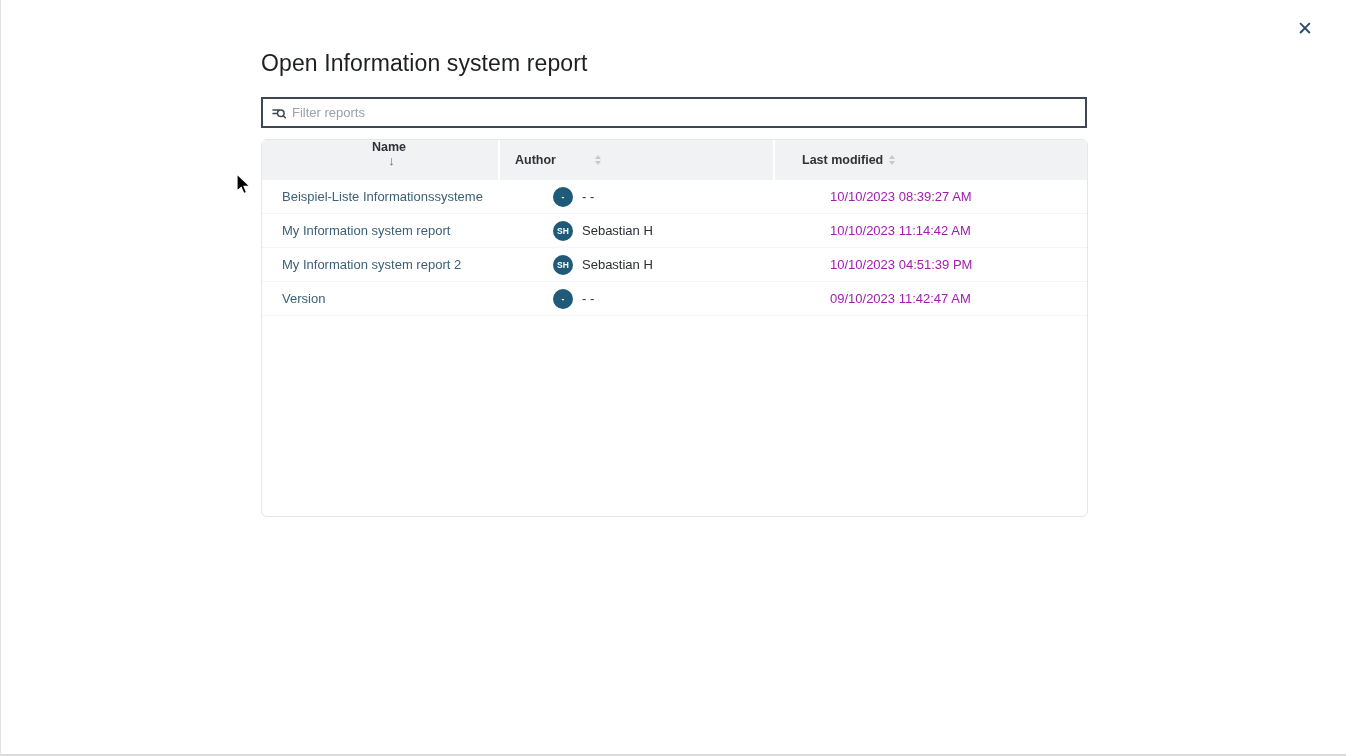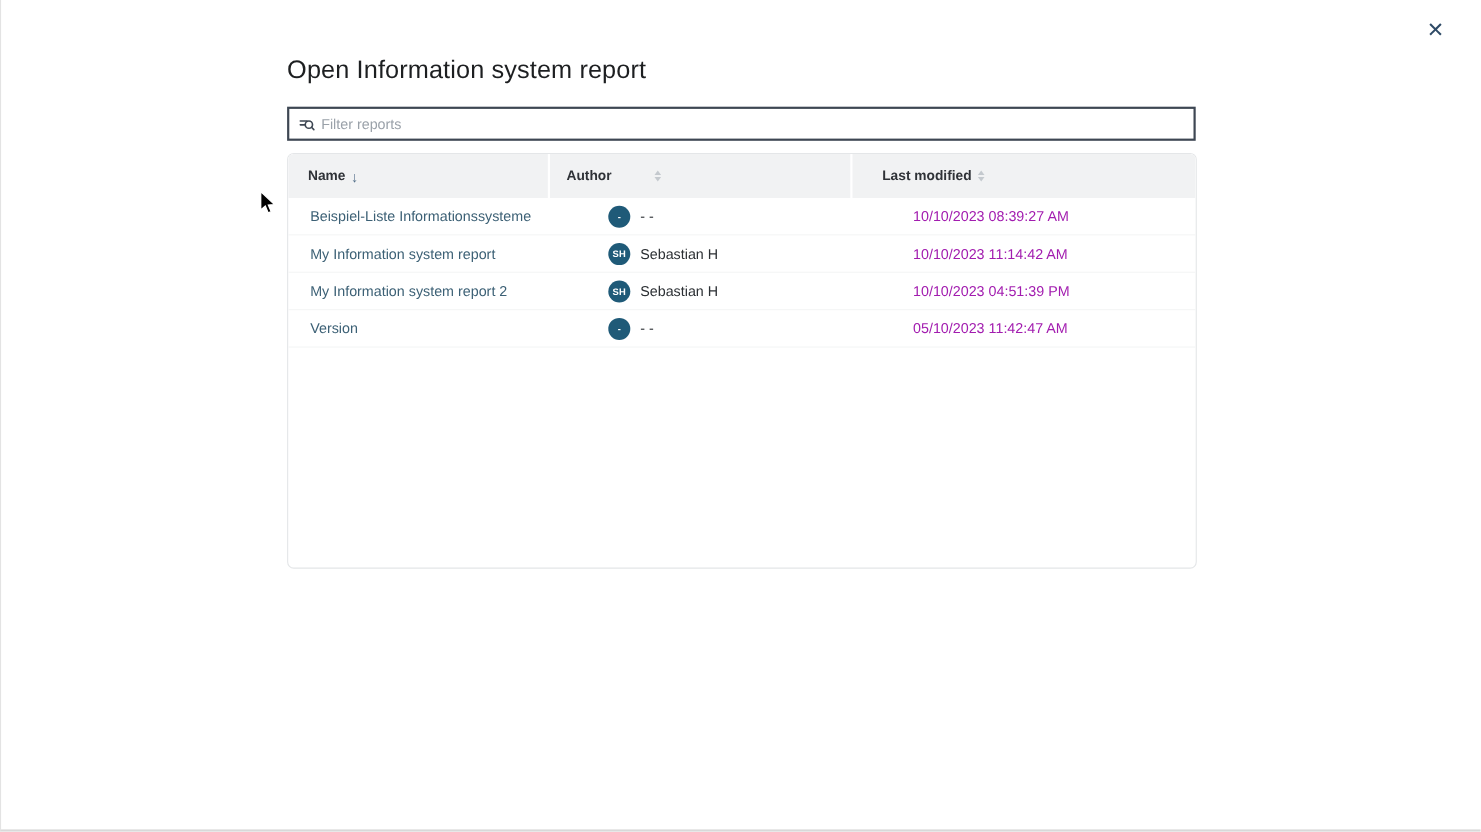--- a/index.html
+++ b/index.html
@@ -89,21 +89,21 @@
 
   .thead { display: flex; height: 40px; background: #fff; }
   .th {
     background: #f1f2f3;
     display: flex; align-items: center;
     font-size: 12.5px;
     font-weight: 700;
     color: #2f3237;
     cursor: pointer;
   }
-  .th-name { width: 236px; padding-left: 18px; margin-right: 2px; }
+  .th-name { width: 236px; padding-left: 18px; margin-right: 2px; flex-direction: column; }
   .th-author { width: 273px; padding-left: 15px; margin-right: 2px; gap: 33px; }
   .th-mod { flex: 1; padding-left: 27px; }
 
   .sort-desc-arrow {
     margin-left: 5px;
     font-size: 13px;
     color: #54708a;
     line-height: 1;
   }
   .sort-toggle {
@@ -247,21 +247,21 @@
 
     <div class="trow">
       <div class="td td-name">
           <a href="#" class="report-link">Version</a>
         </div>
       <div class="td td-author">
         <span class="avatar">-</span>
         <span class="author-name">- -</span>
       </div>
       <div class="td td-mod">
-          <span class="timestamp">05/10/2023 11:42:47 AM</span>
+          <span class="timestamp">09/10/2023 11:42:47 AM</span>
         </div>
     </div>
 
   </div>
 </div>
 
 <div class="cursor">
   <svg width="18" height="24" viewBox="0 0 18 24">
     <path d="M2 1 L2 18 L6.2 14.4 L8.8 20.6 L11.6 19.4 L9 13.4 L14.6 13 Z" fill="#000000" stroke="#ffffff" stroke-width="1.2"></path>
   </svg>

